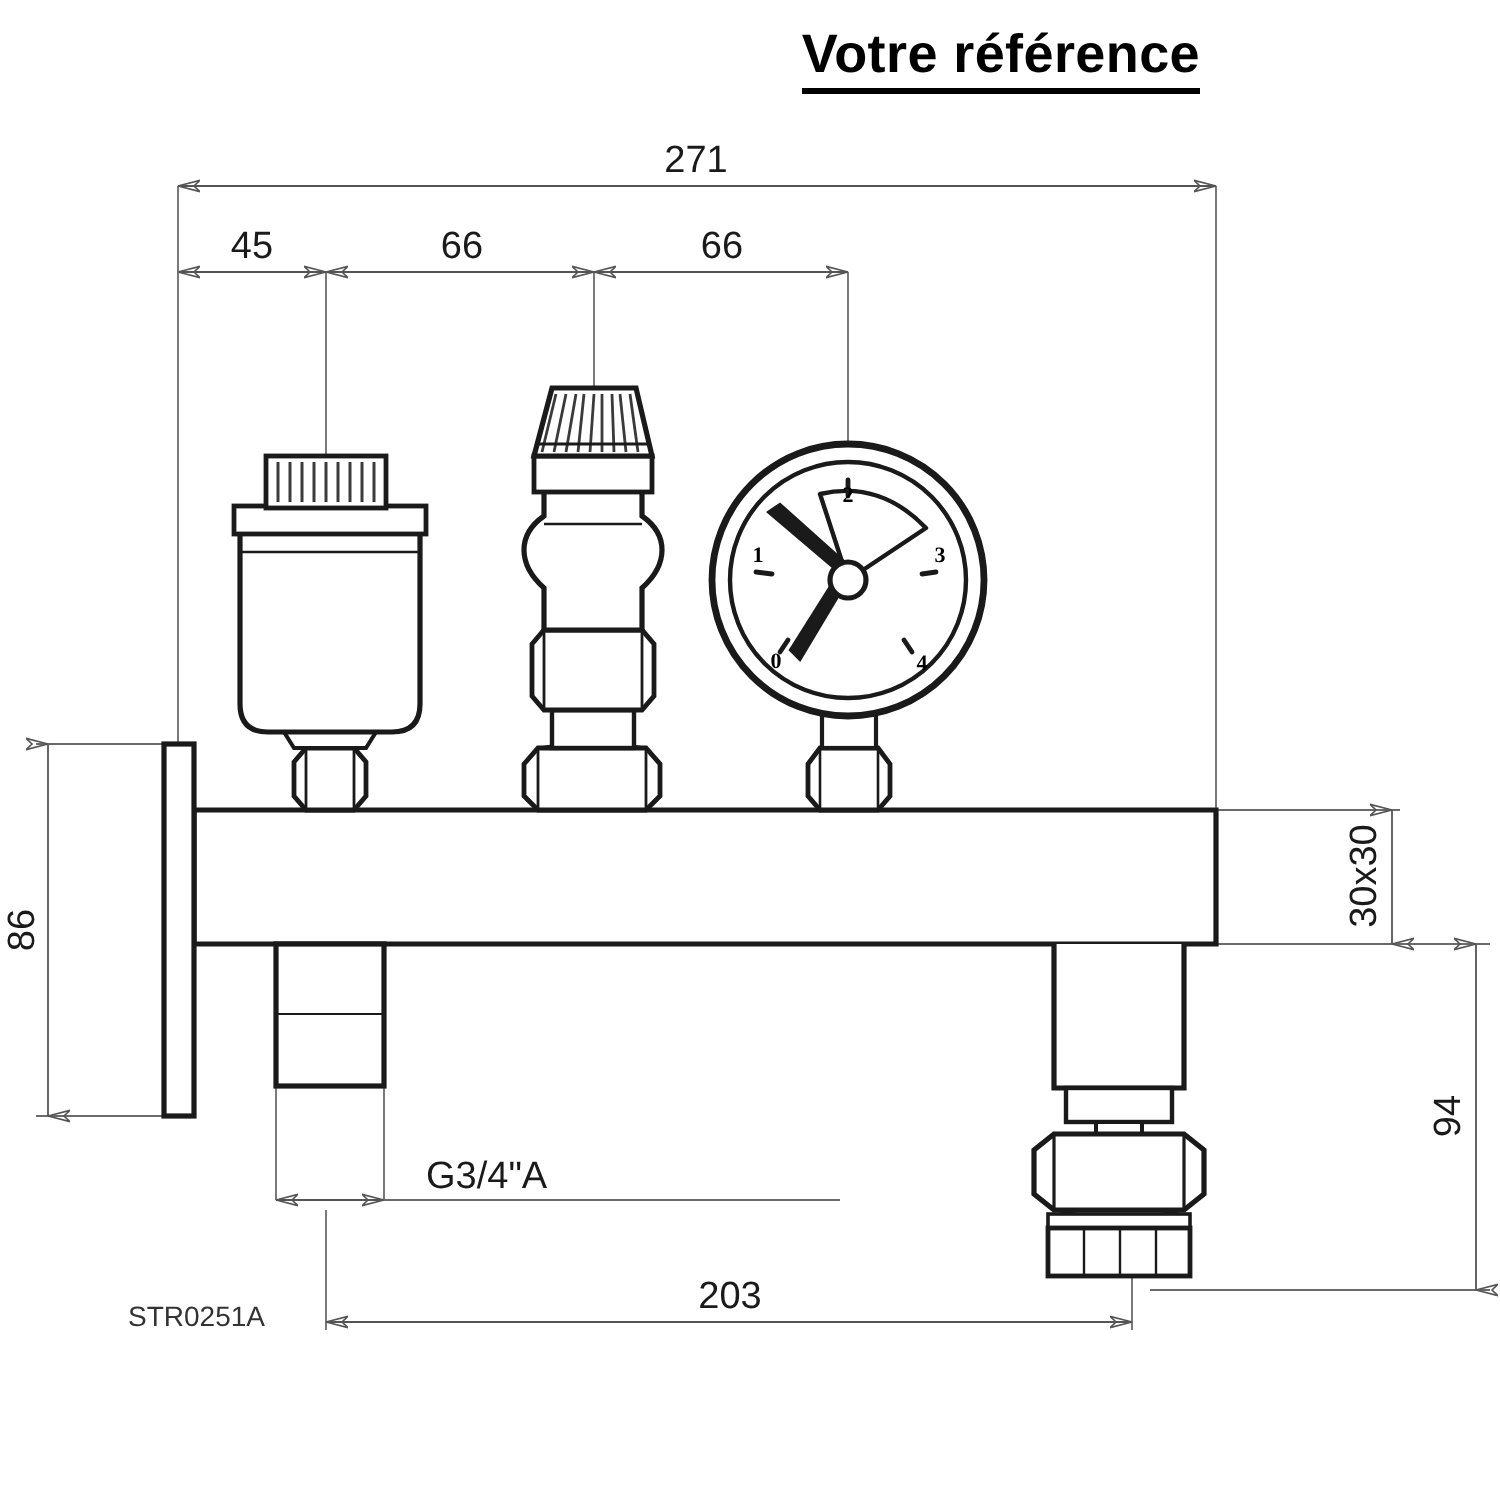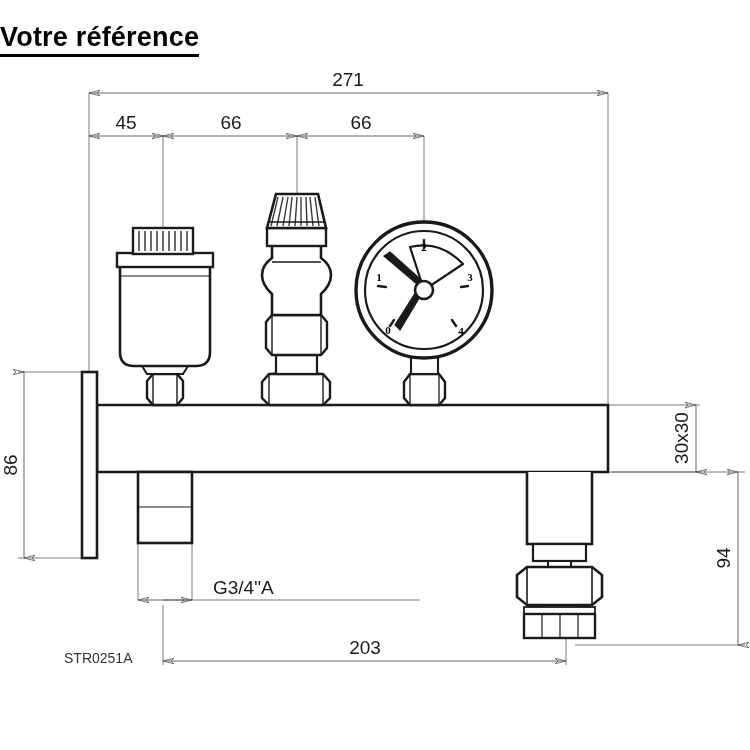--- a/index.html
+++ b/index.html
@@ -14,24 +14,24 @@
     color: #000000;
     overflow: hidden;
   }
   #drawing-root {
     position: relative;
     width: 750px;
     height: 750px;
   }
   #title-block {
     position: absolute;
-    top: 22px;
+    top: 12px;
     left: 0;
     width: 600px;
-    text-align: left;
+    text-align: right;
   }
   #title-block .title-text {
     display: inline-block;
     font-family: "Liberation Sans", sans-serif;
     font-size: 27px;
     font-weight: bold;
     letter-spacing: 0.2px;
     border-bottom: 3px solid #000000;
     padding-bottom: 1px;
     line-height: 1.15;

